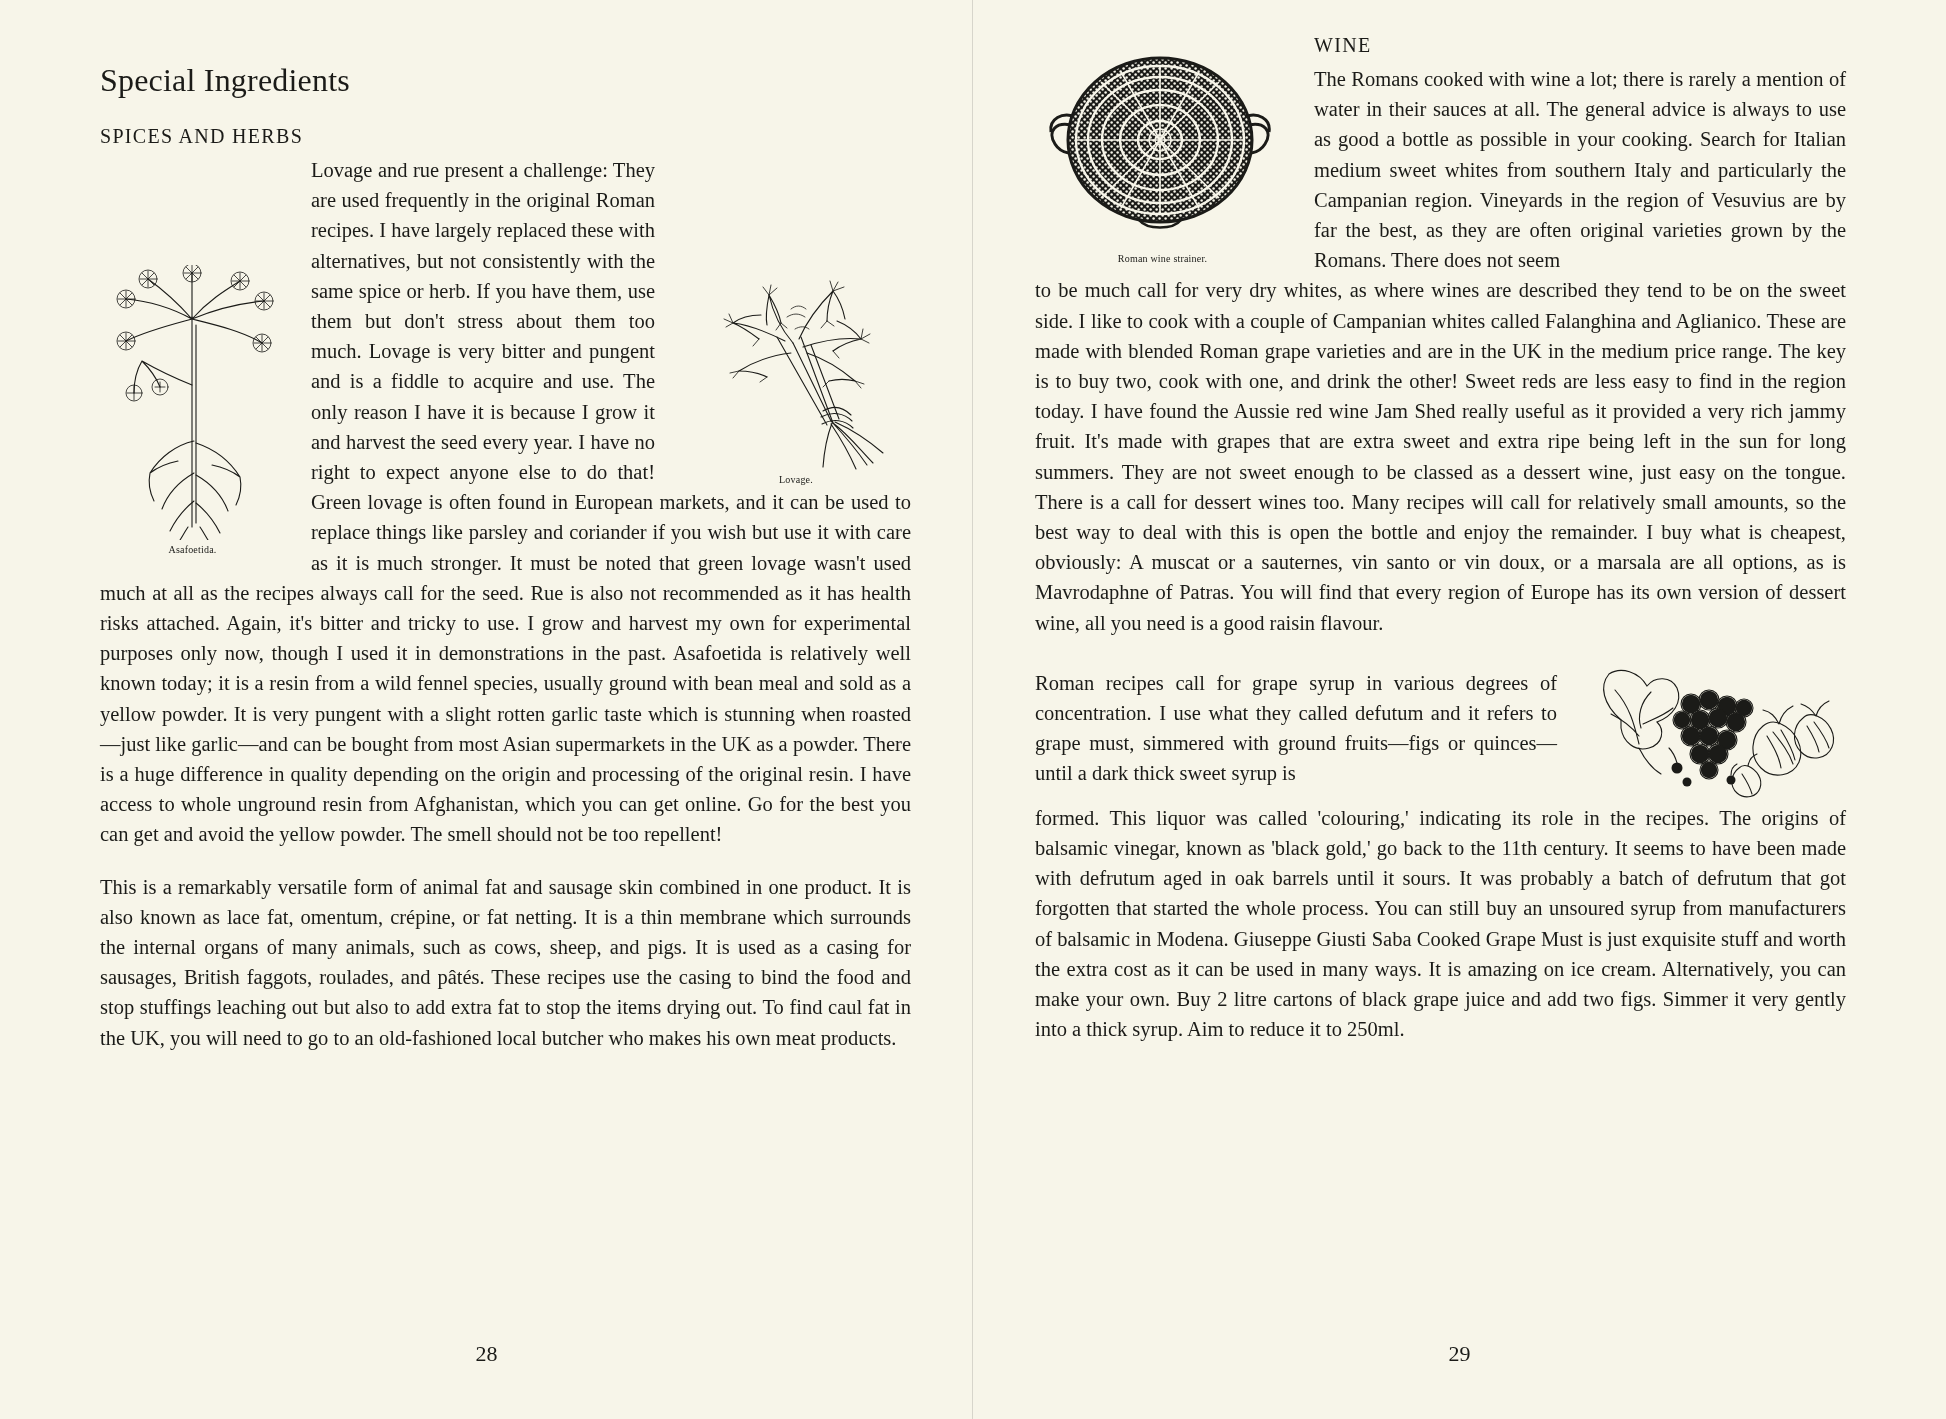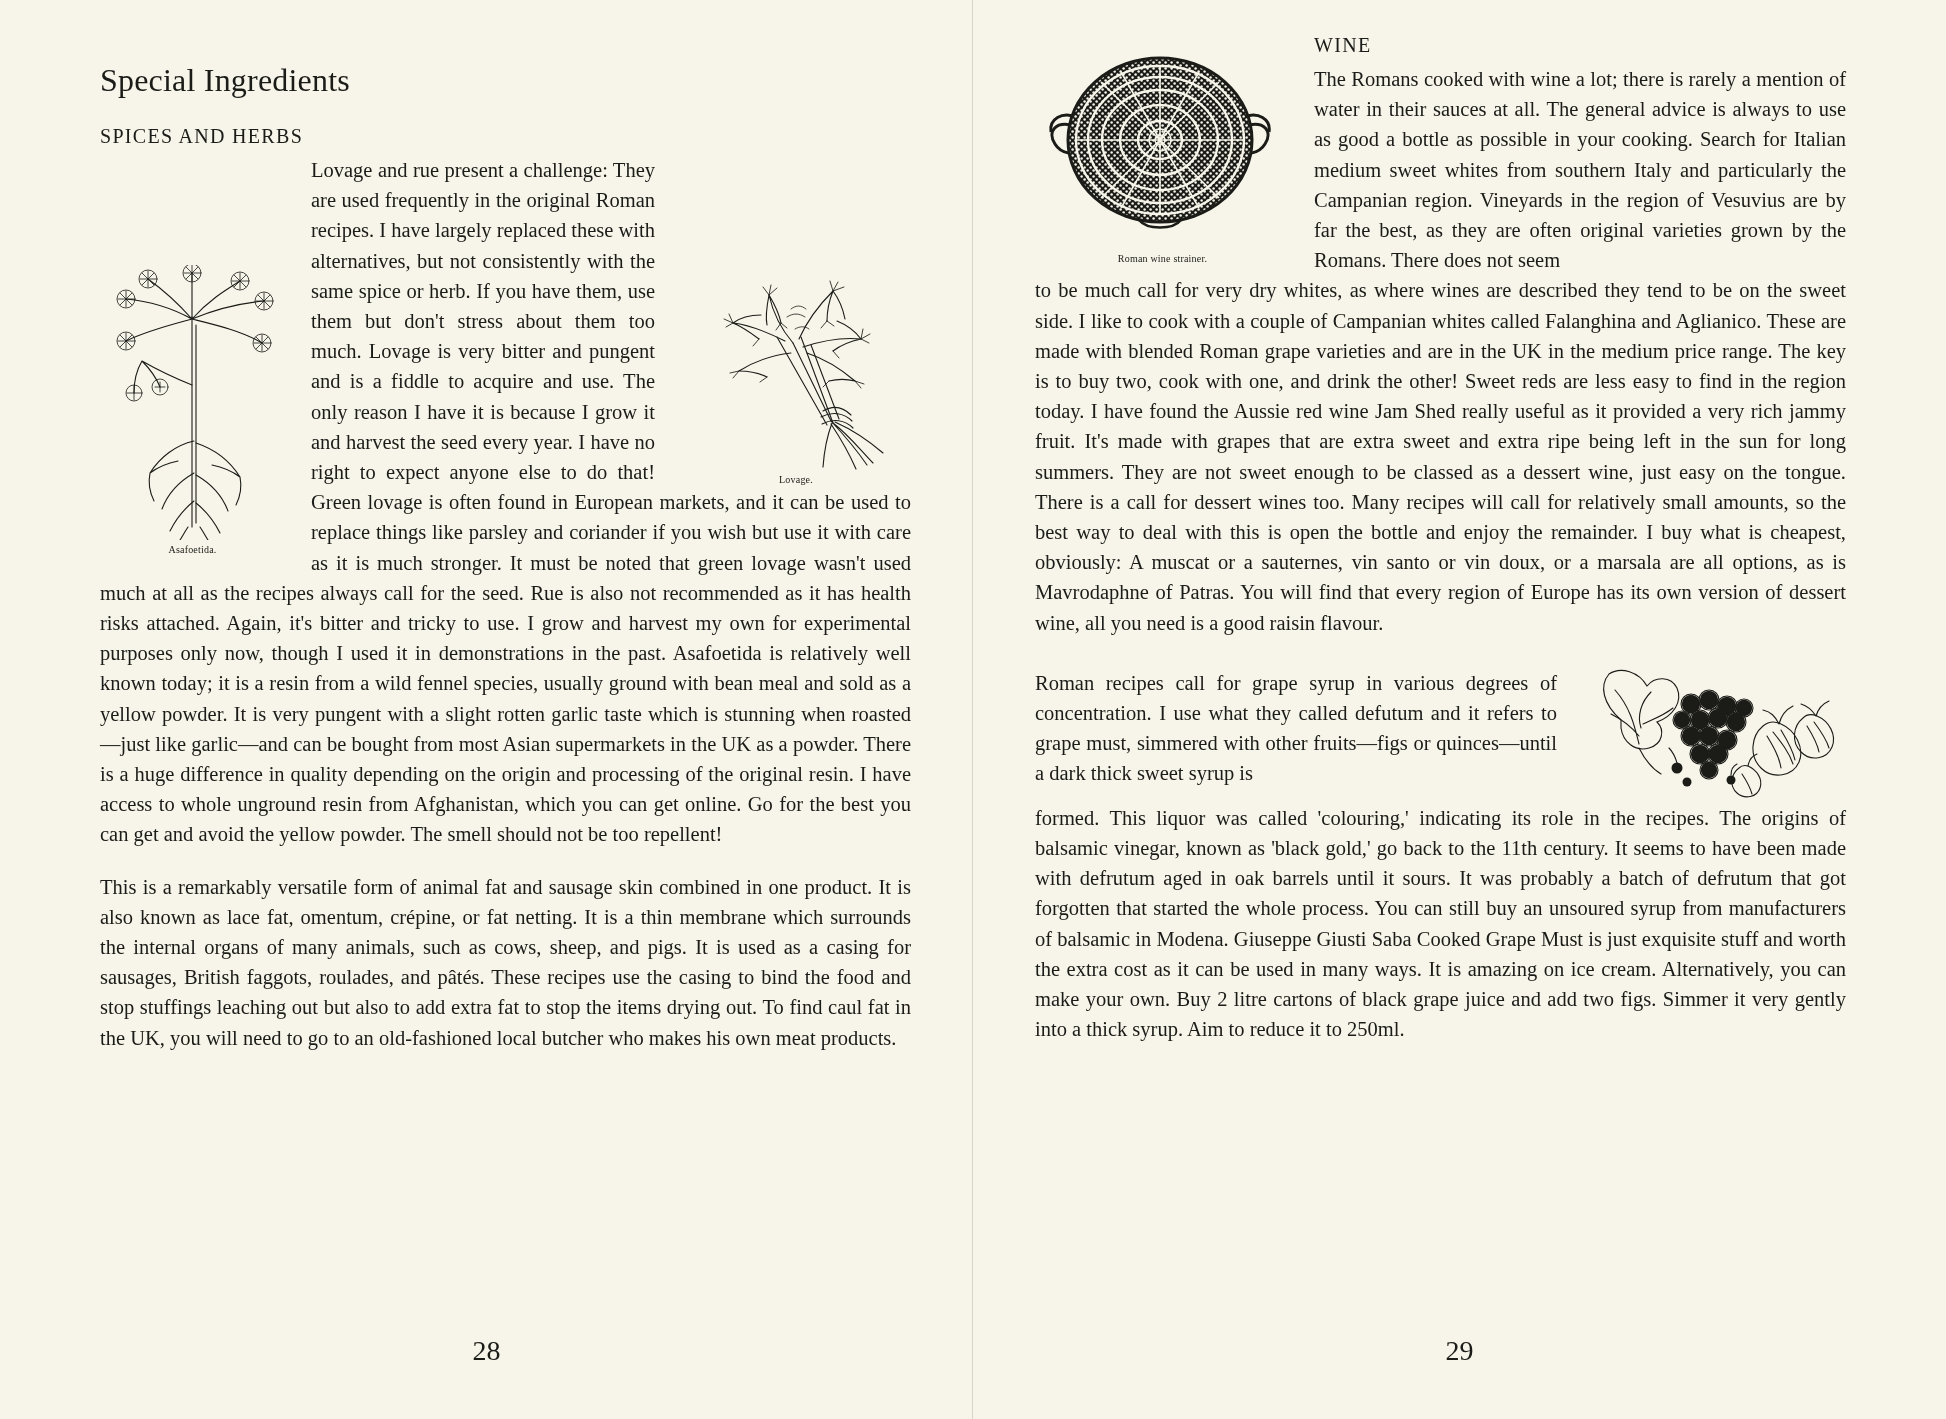--- a/index.html
+++ b/index.html
@@ -80,21 +80,21 @@
   }
 
   svg { display: block; }
 
   .pagenum {
     position: absolute;
     bottom: 52px;
     width: 100%;
     left: 0;
     text-align: center;
-    font-size: 28px;
+    font-size: 22px;
   }
   .page.left .pagenum { padding-right: 38px; }
   .page.right .pagenum { padding-right: 38px; }
 
   .wine-top {
     display: flex;
     align-items: flex-start;
     gap: 24px;
     margin-top: 34px;
   }
@@ -331,20 +331,20 @@
               <circle cx="96" cy="104" r="5.5"></circle>
                 <circle cx="106" cy="118" r="4.5"></circle>
               <circle cx="150" cy="116" r="4.5"></circle>
             </g>
 
             <path d="M96 99 C94 92 92 88 88 84 M150 111 C150 106 152 102 156 100"></path>
           </g>
         </svg>
       </div>
 
-      <p class="body">Roman recipes call for grape syrup in various degrees of concentration. I use what they called defutum and it refers to grape must, simmered with other fruits—figs or quinces—until a dark thick sweet syrup is</p>
+      <p class="body">Roman recipes call for grape syrup in various degrees of concentration. I use what they called defutum and it refers to grape must, simmered with ground fruits—figs or quinces—until a dark thick sweet syrup is</p>
       <p class="body" style="clear:both;">formed. This liquor was called 'colouring,' indicating its role in the recipes. The origins of balsamic vinegar, known as 'black gold,' go back to the 11th century. It seems to have been made with defrutum aged in oak barrels until it sours. It was probably a batch of defrutum that got forgotten that started the whole process. You can still buy an unsoured syrup from manufacturers of balsamic in Modena. Giuseppe Giusti Saba Cooked Grape Must is just exquisite stuff and worth the extra cost as it can be used in many ways. It is amazing on ice cream. Alternatively, you can make your own. Buy 2 litre cartons of black grape juice and add two figs. Simmer it very gently into a thick syrup. Aim to reduce it to 250ml.</p>
     </div>
 
     <div class="pagenum">29</div>
   </div>
 
 </div>
 
 </body></html>

